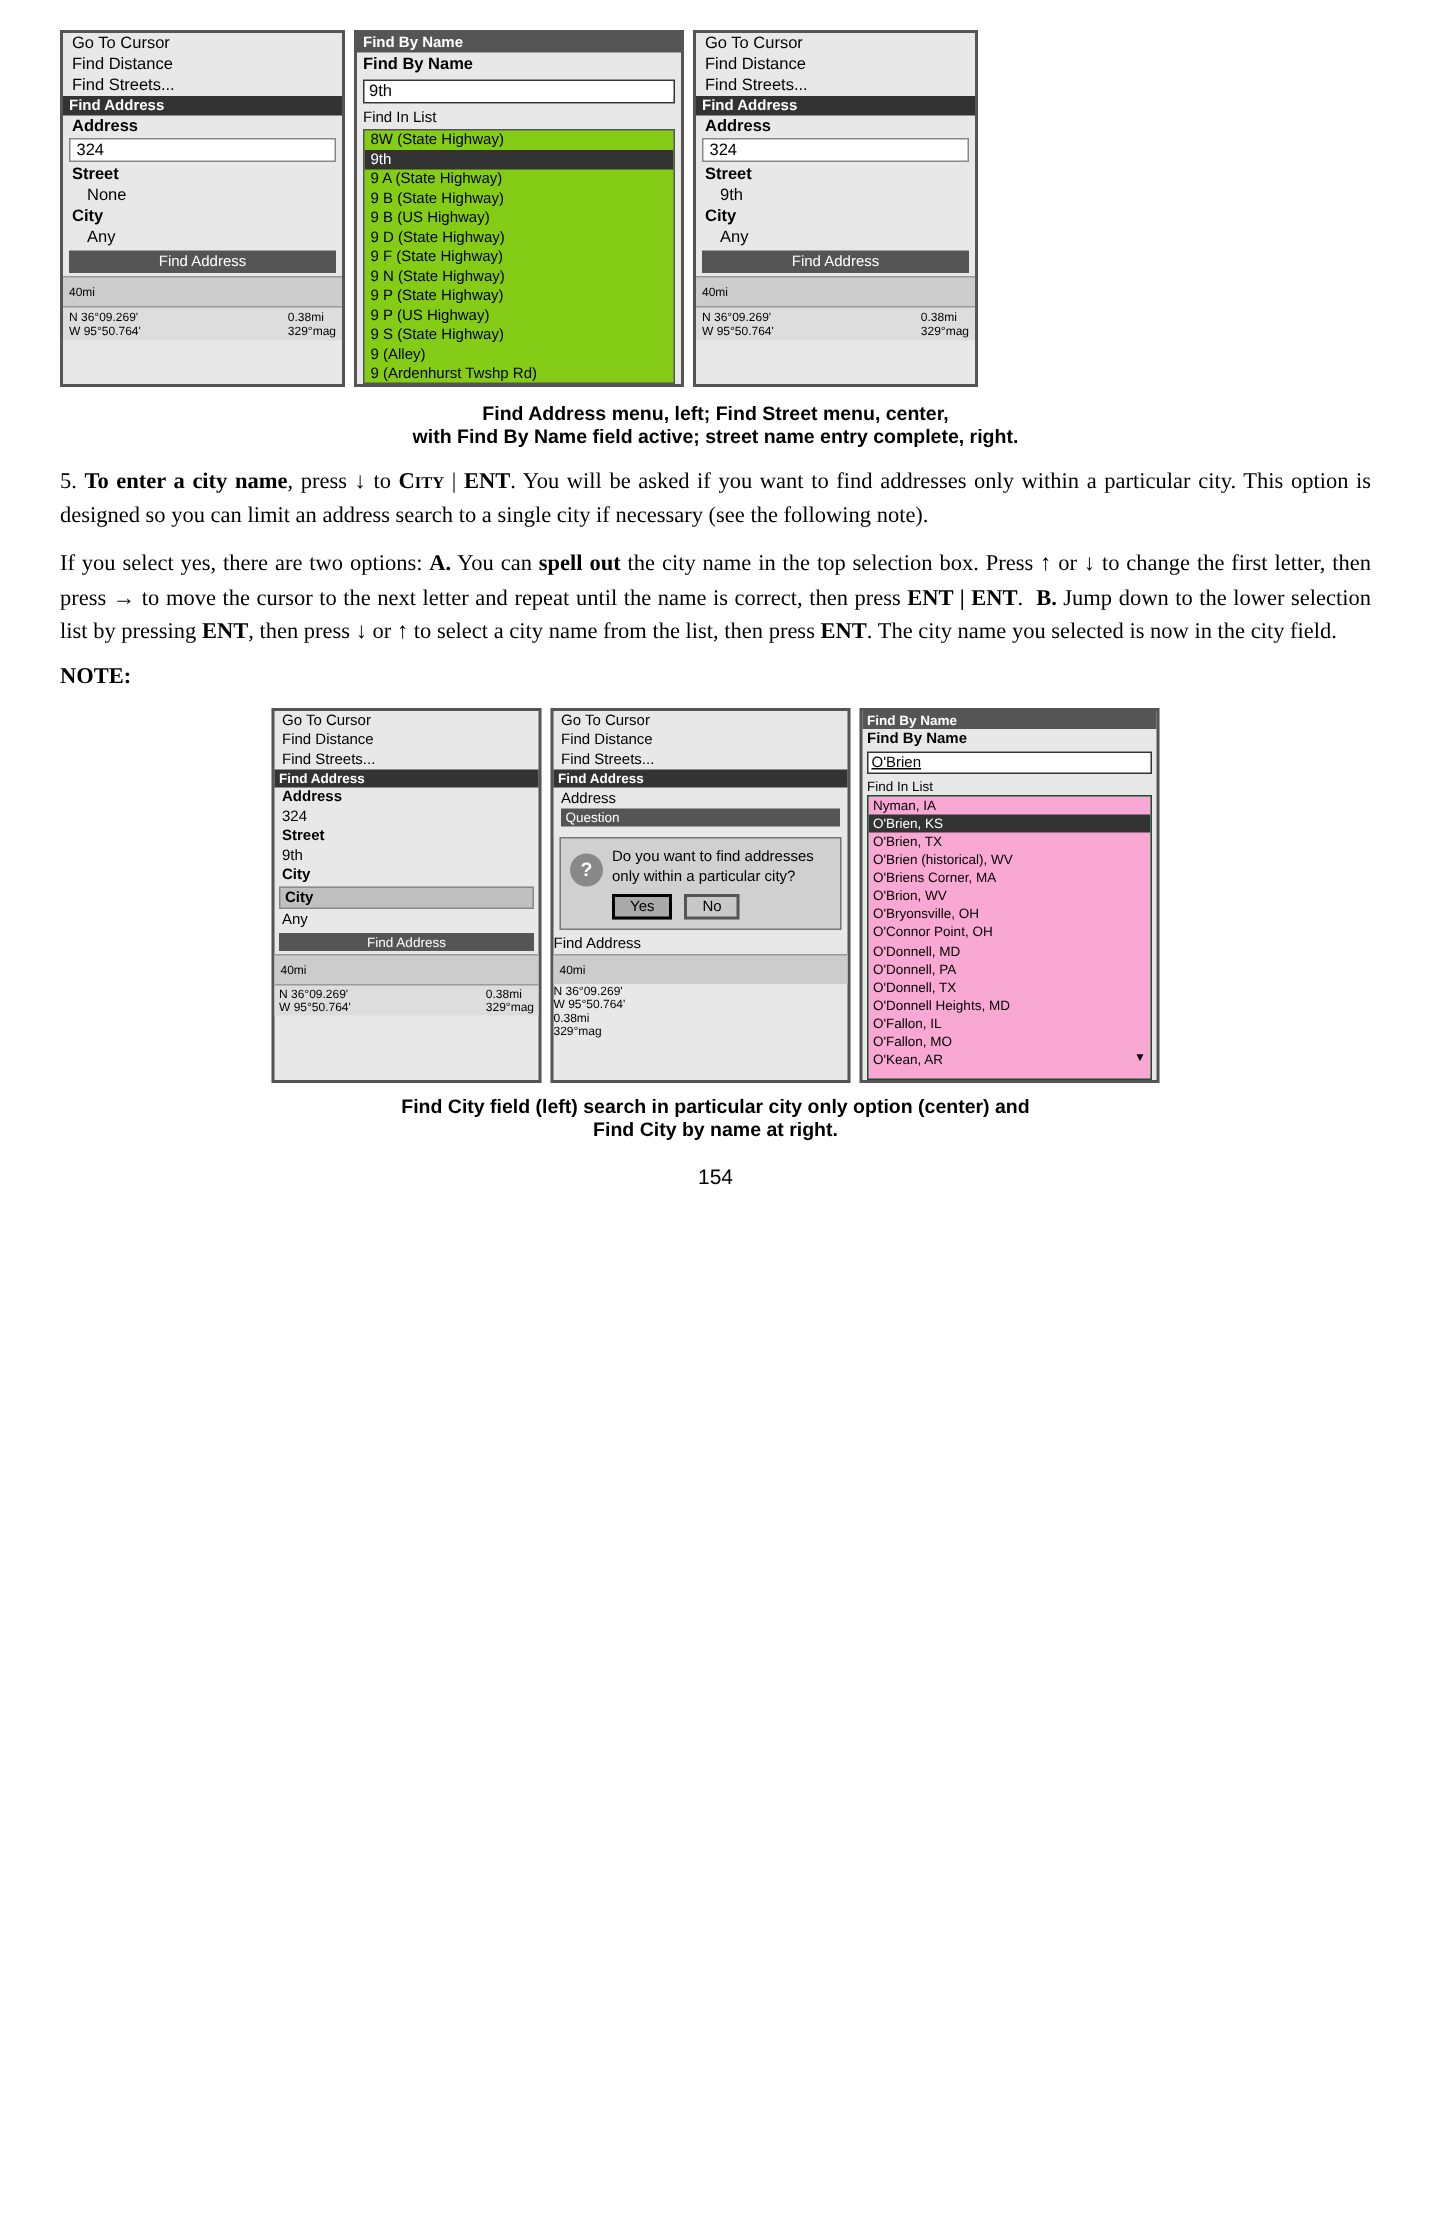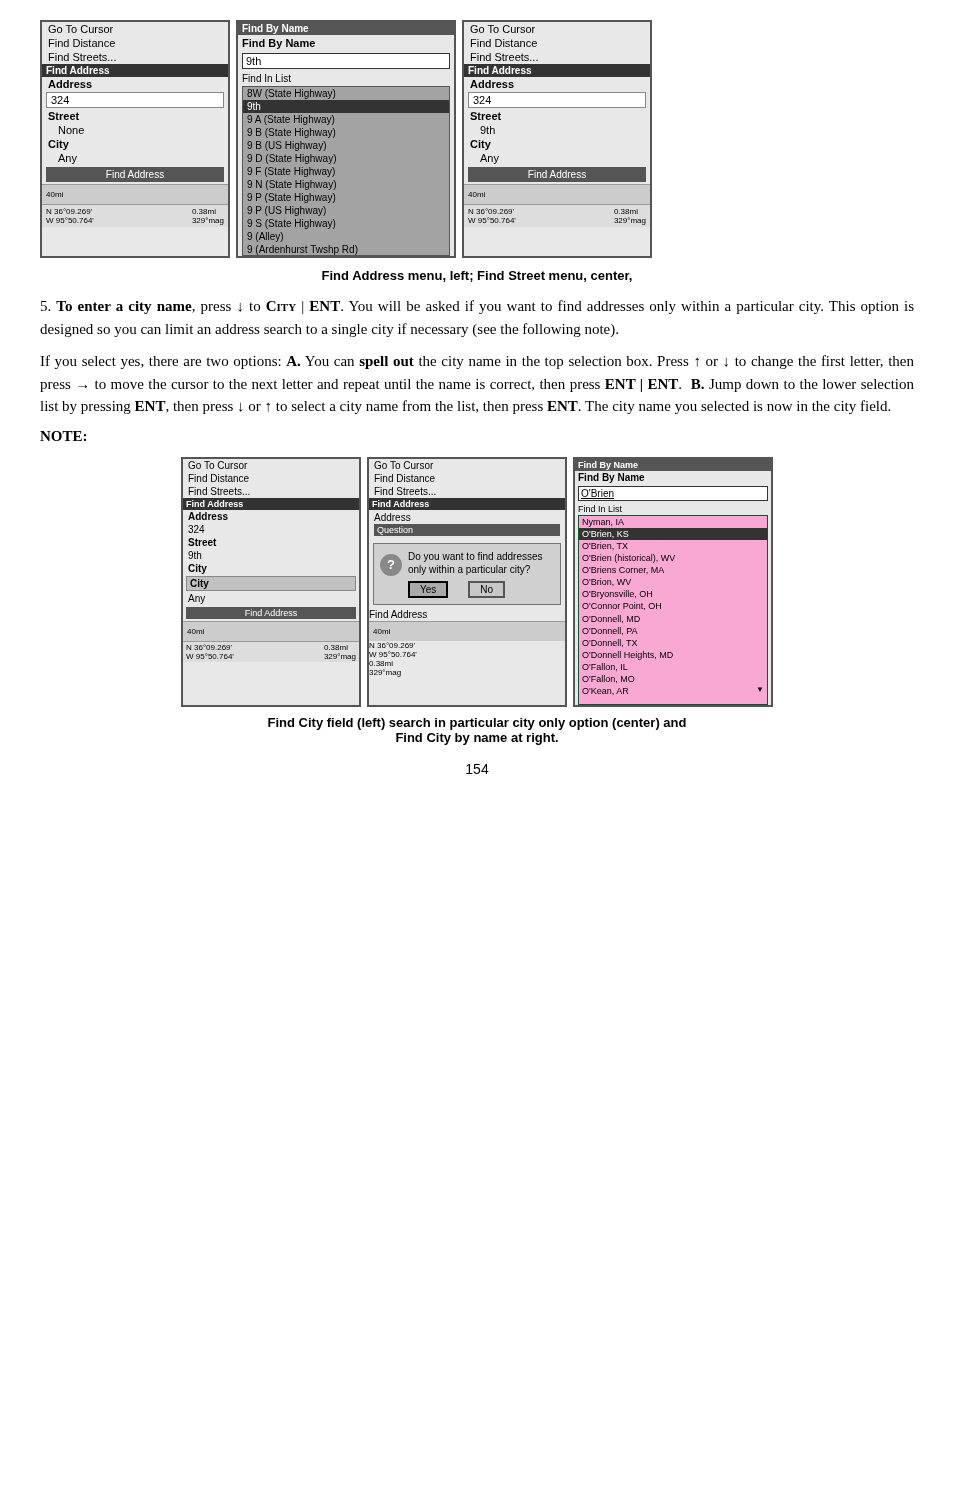--- a/index.html
+++ b/index.html
@@ -103,21 +103,21 @@
       font-family: Arial, sans-serif;
     }
 
     .find-name-panel .list-header {
       padding: 2px 4px;
       font-size: 10px;
     }
 
     .find-name-panel .list-container {
       border: 1px solid #555;
-      background: #a3a3a3;
+      background: #84cc16;
       margin: 0 4px;
       height: 170px;
       overflow: hidden;
     }
 
     .find-name-panel .list-item {
       padding: 1px 4px;
       font-size: 10px;
       border-bottom: none;
     }
@@ -277,21 +277,21 @@
       margin-top: 4px;
     }
 
     .question-text {
       font-size: 10px;
       line-height: 1.3;
     }
 
     .question-buttons {
       display: flex;
-      gap: 20px;
+      gap: 8px;
       margin-top: 5px;
     }
 
     .q-btn {
       border: 2px solid #555;
       background: #c8c8c8;
       padding: 1px 10px;
       font-size: 10px;
       font-family: Arial, sans-serif;
       cursor: pointer;
@@ -472,20 +472,21 @@
         <span>0.38mi</span>
         <span>329°mag</span>
       </div>
     </div>
   </div>
 
 </div>
 
 <div class="caption">
   <div>Find Address menu, left; Find Street menu, center,</div>
+  <div>with Find By Name field active; street name entry complete, right.</div>
 </div>
 
 <p class="body-text">
   5. <strong>To enter a city name</strong>, press ↓ to <span style="font-variant:small-caps; font-weight:bold;">City</span> | <strong>ENT</strong>. You will be asked if you want to find addresses only within a particular city. This option is designed so you can limit an address search to a single city if necessary (see the following note).
 </p>
 
 <p class="body-text">
   If you select yes, there are two options: <strong>A.</strong> You can <strong>spell out</strong> the city name in the top selection box. Press ↑ or ↓ to change the first letter, then press → to move the cursor to the next letter and repeat until the name is correct, then press <strong>ENT | ENT</strong>.&nbsp; <strong>B.</strong> Jump down to the lower selection list by pressing <strong>ENT</strong>, then press ↓ or ↑ to select a city name from the list, then press <strong>ENT</strong>. The city name you selected is now in the city field.
 </p>
 

